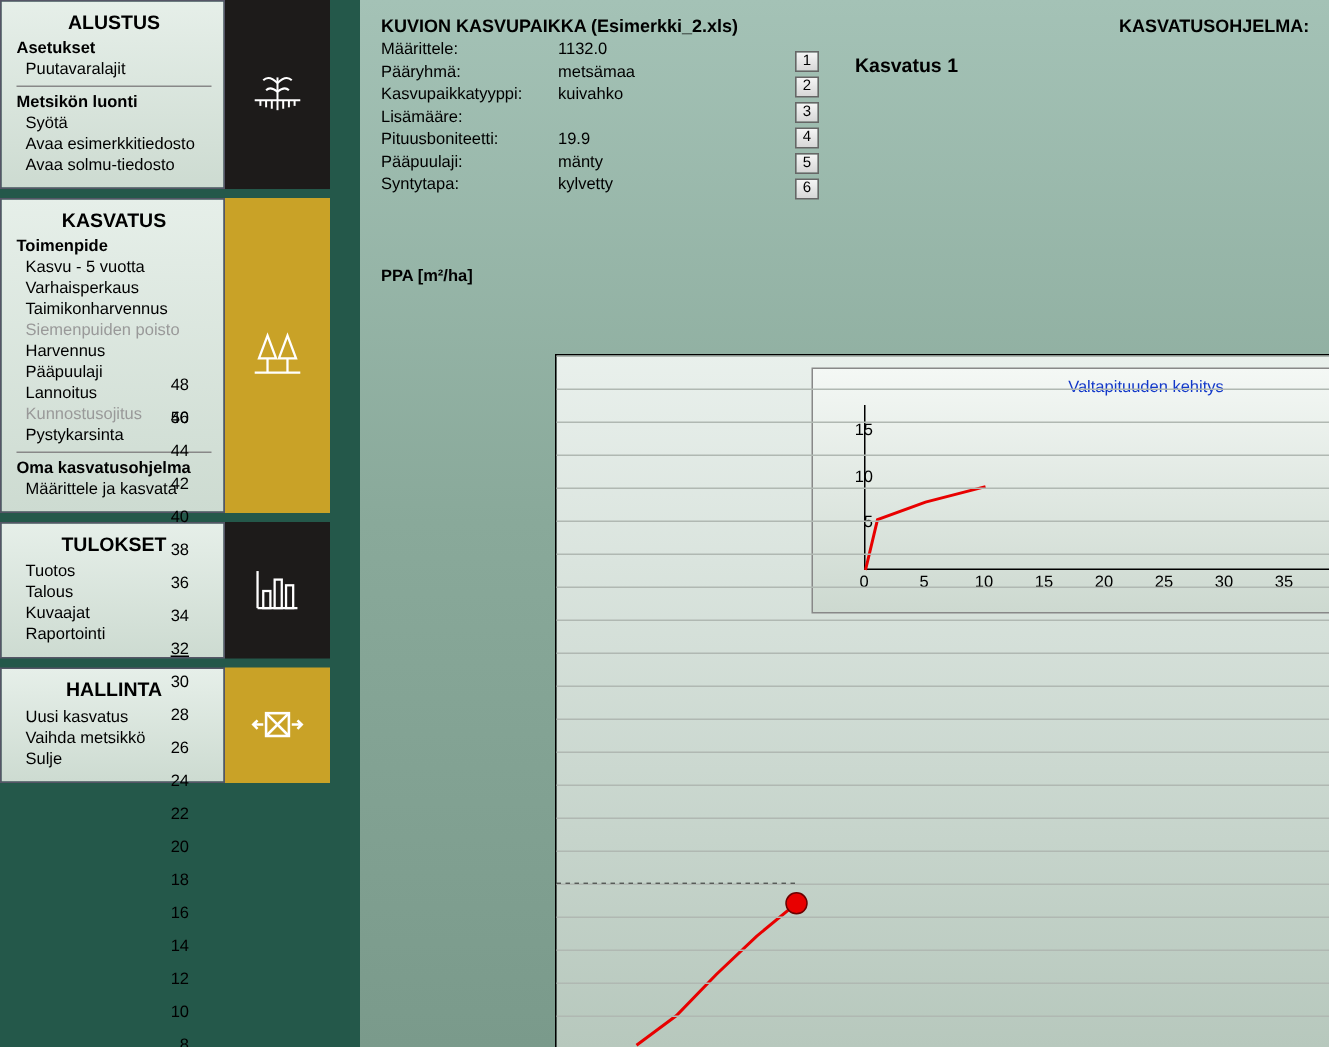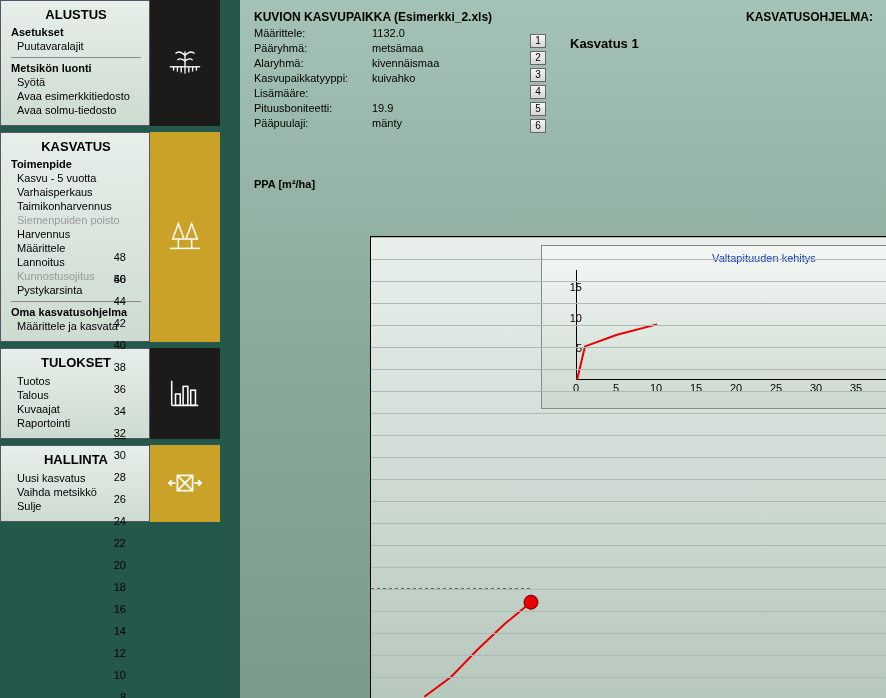--- a/index.html
+++ b/index.html
@@ -79,21 +79,21 @@
 
   <div class="panel-row">
     <div class="panel-box">
       <div class="panel-title">KASVATUS</div>
       <div class="panel-sub">Toimenpide</div>
       <div class="panel-item">Kasvu - 5 vuotta</div>
       <div class="panel-item">Varhaisperkaus</div>
       <div class="panel-item">Taimikonharvennus</div>
       <div class="panel-item disabled">Siemenpuiden poisto</div>
       <div class="panel-item">Harvennus</div>
-      <div class="panel-item">Määrittele</div>
+      <div class="panel-item">Pääpuulaji</div>
       <div class="panel-item">Lannoitus</div>
       <div class="panel-item disabled">Kunnostusojitus</div>
       <div class="panel-item">Pystykarsinta</div>
       <div class="hr"></div>
       <div class="panel-sub">Oma kasvatusohjelma</div>
       <div class="panel-item">Määrittele ja kasvata</div>
     </div>
     <div class="icon-strip gold">
       <svg class="icon-svg" viewBox="0 0 40 40">
           <g stroke="#fff" stroke-width="1.6" fill="none">
@@ -155,38 +155,38 @@
   <div class="site-table">
     <div class="site-row">
         <div class="site-k">Määrittele:</div>
         <div>1132.0</div>
       </div>
     <div class="site-row">
         <div class="site-k">Pääryhmä:</div>
         <div>metsämaa</div>
       </div>
     <div class="site-row">
-        <div class="site-k">Alaryhmä:</div>
-        <div>kivennäismaa</div>
-      </div>
-    <div class="site-row">
         <div class="site-k">Kasvupaikkatyyppi:</div>
         <div>kuivahko</div>
       </div>
     <div class="site-row">
         <div class="site-k">Lisämääre:</div>
         <div></div>
       </div>
     <div class="site-row">
         <div class="site-k">Pituusboniteetti:</div>
         <div>19.9</div>
       </div>
     <div class="site-row">
         <div class="site-k">Pääpuulaji:</div>
         <div>mänty</div>
+      </div>
+    <div class="site-row">
+        <div class="site-k">Syntytapa:</div>
+        <div>kylvetty</div>
       </div>
   </div>
 
   <div class="prog-title">KASVATUSOHJELMA:</div>
   <div class="prog-list">
     <div class="prog-btn">1</div>
     <div class="prog-btn">2</div>
     <div class="prog-btn">3</div>
     <div class="prog-btn">4</div>
     <div class="prog-btn">5</div>

